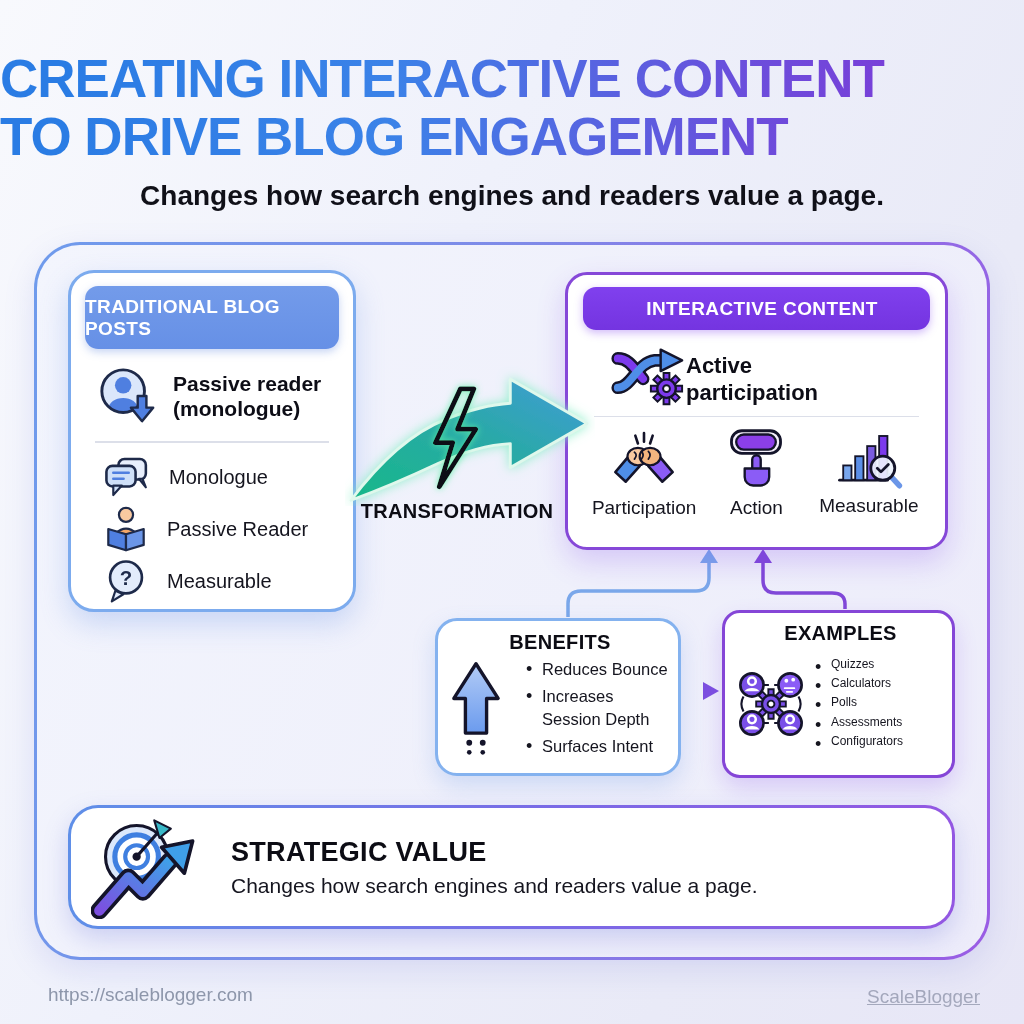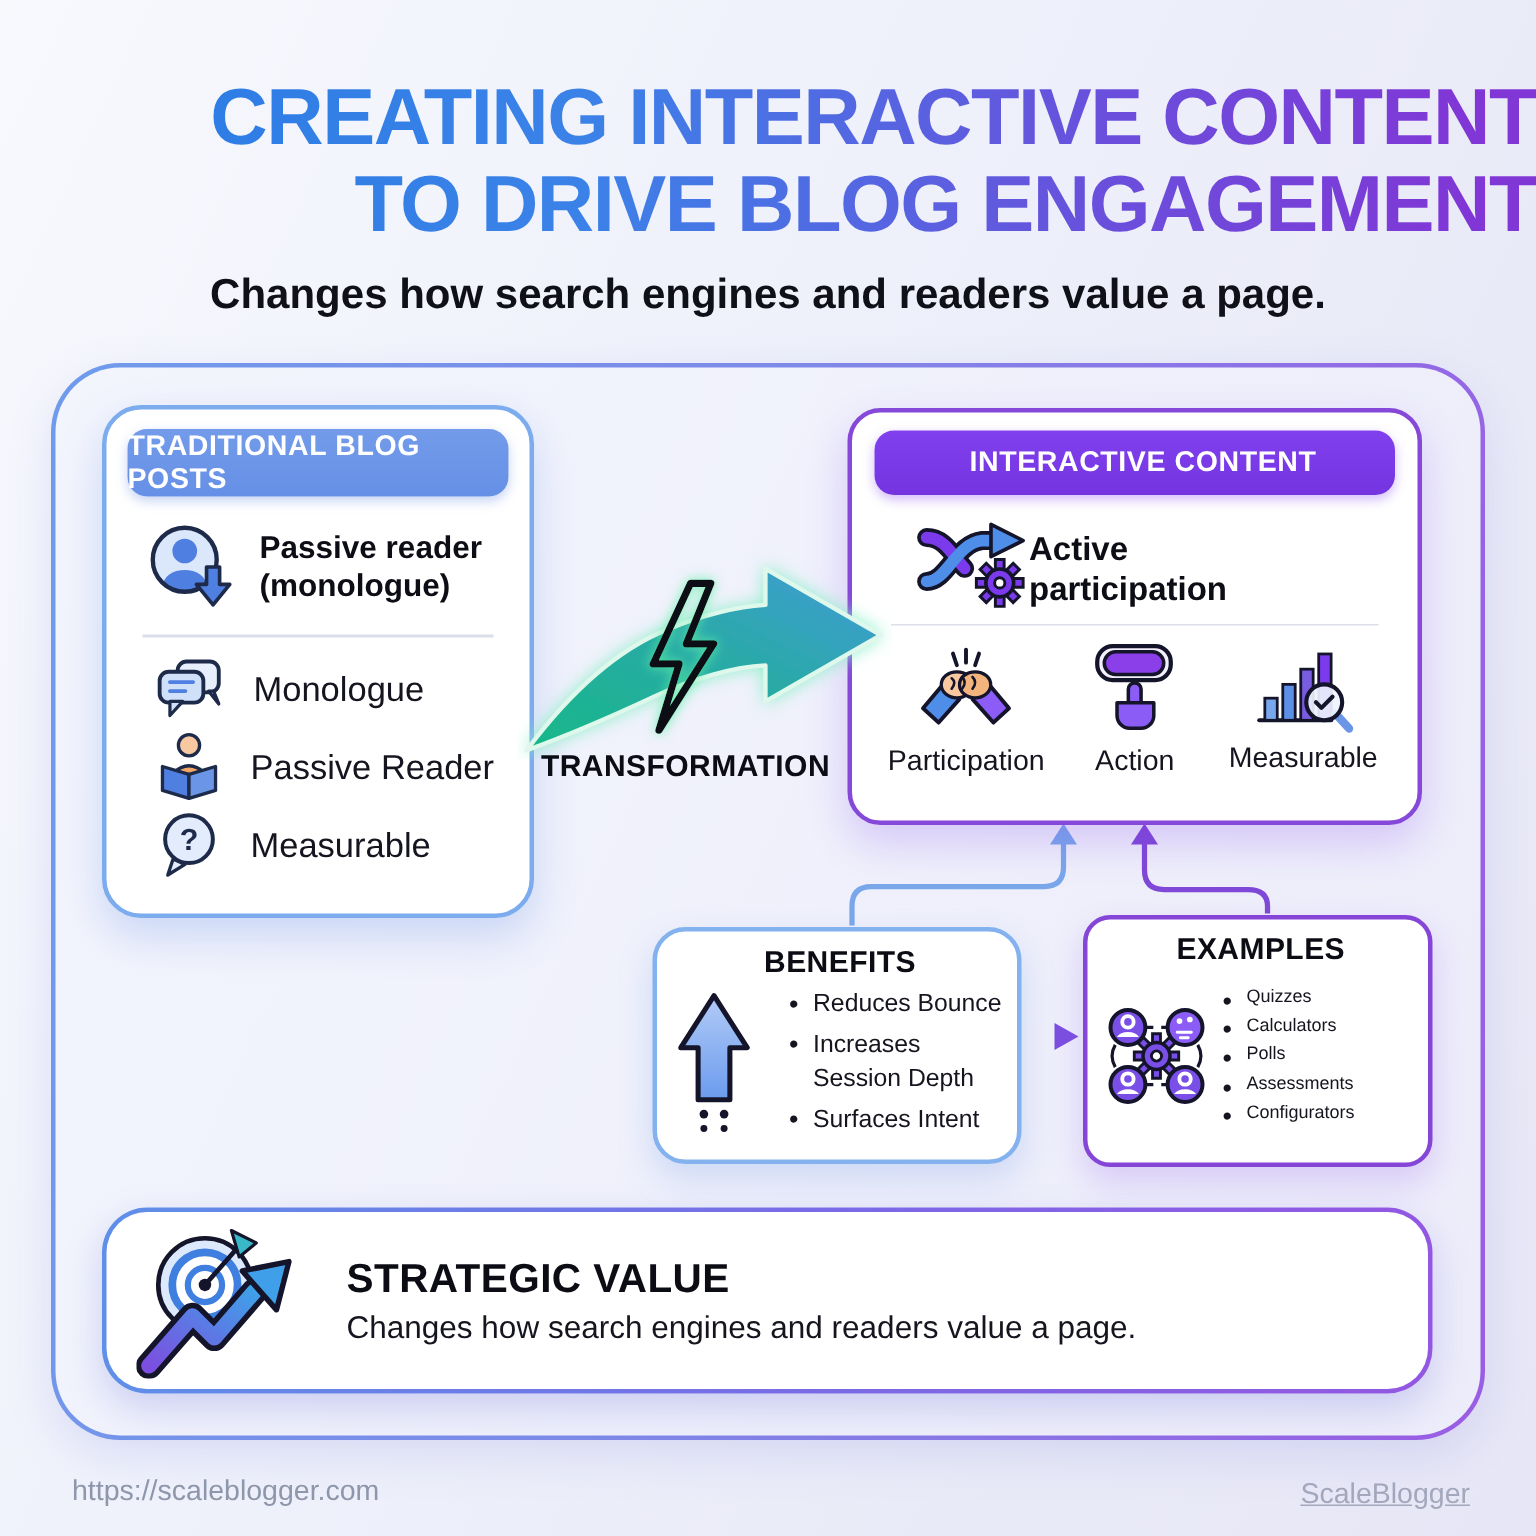--- a/index.html
+++ b/index.html
@@ -4,21 +4,21 @@
 <style>
   * { margin:0; padding:0; box-sizing:border-box; }
   body { font-family:"Liberation Sans","DejaVu Sans",sans-serif; background:#fff; }
   .canvas{
     position:relative; width:1024px; height:1024px; overflow:hidden;
     background:linear-gradient(115deg,#f8f9fd 0%,#eff1fb 38%,#e9eaf7 75%,#e7e6f6 100%);
   }
 
   
   .title{
-    position:absolute; top:50px; left:0; width:1024px; text-align:right;
+    position:absolute; top:50px; left:0; width:1024px; text-align:left;
     font-size:53px; line-height:1.1; font-weight:800; letter-spacing:-1px;
     background:linear-gradient(90deg,#2a7ce4 6%,#3b82e8 38%,#6a4fdc 72%,#8136d6 96%);
     -webkit-background-clip:text; background-clip:text; color:transparent;
   }
   .subtitle{
     position:absolute; top:180px; left:0; width:1024px; text-align:center;
     font-size:28px; font-weight:600; color:#101018;
   }
 
   
@@ -36,31 +36,31 @@
   
   .card{ position:absolute; background:#fff; z-index:3; }
 
   
   .trad{
     left:68px; top:270px; width:288px; height:342px;
     border:3.5px solid #7cabee; border-radius:26px;
     box-shadow:0 12px 28px rgba(108,150,232,.30);
   }
   .pill{
-    margin:13px 14px 8px 14px; height:45px; border-radius:13px;
+    margin:13px 14px 8px 14px; height:63px; border-radius:13px;
     display:flex; align-items:center; justify-content:center;
     color:#fff; font-weight:800; font-size:19px; letter-spacing:.4px;
   }
   .pill-blue{ background:linear-gradient(180deg,#739bea 0%,#6690e6 100%); box-shadow:0 3px 8px rgba(90,130,220,.35);}
   .pill-purple{ background:linear-gradient(180deg,#8040ee 0%,#7434e0 100%); box-shadow:0 3px 8px rgba(124,58,237,.35);}
   .trad-feature{ display:flex; align-items:center; gap:14px; padding:8px 10px 6px 26px; }
   .feature-text{ font-size:21px; font-weight:800; color:#0d0d16; line-height:1.2; }
   .divider{ border:none; border-top:2px solid #dcdfe9; margin:8px 24px; }
   .trad-row{ display:flex; align-items:center; gap:18px; padding:5px 10px 5px 32px; height:52px;}
-  .trad-label{ font-size:23px; font-weight:500; color:#15151f; }
+  .trad-label{ font-size:20px; font-weight:500; color:#15151f; }
 
   
   .inter{
     left:565px; top:272px; width:383px; height:278px;
     border:3.5px solid #8648d8; border-radius:22px;
     box-shadow:0 12px 28px rgba(124,58,237,.22);
   }
   .inter .pill{ margin:12px 15px 6px 15px; height:43px; font-size:19px;padding-left:11px;}
   .inter-feature{ display:flex; align-items:flex-end; padding:6px 10px 4px 40px; }
   .inter-feature .feature-text{ font-size:22px; }

